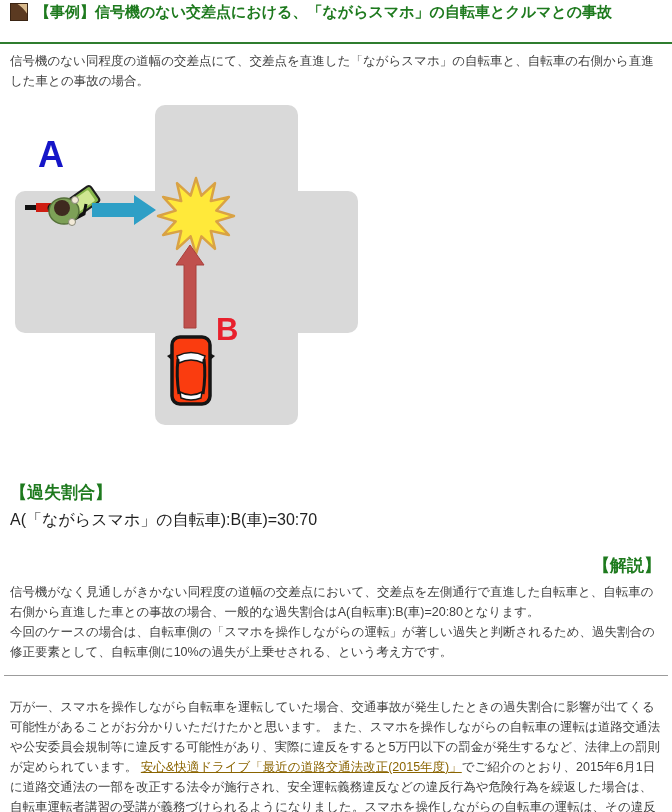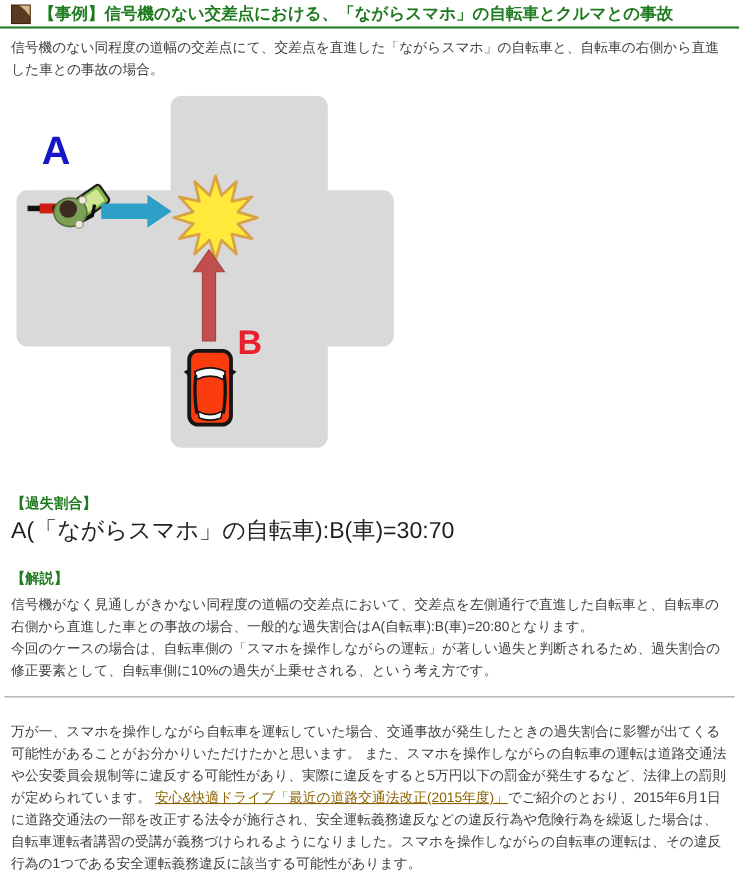--- a/index.html
+++ b/index.html
@@ -9,34 +9,34 @@
     --label-a-blue:#1616c8; --label-b-red:#e8202c; --car-red:#fa3c0f;
   }
   *{box-sizing:border-box;}
   html,body{margin:0;padding:0;}
   body{
     width:672px;height:812px;overflow:hidden;background:#ffffff;
     font-family:"Liberation Sans","DejaVu Sans",sans-serif;
     color:var(--body-text);font-size:12.5px;
   }
   .header{
-    display:flex;align-items:flex-end;gap:7px;
-    padding:3px 11px 2px 10px;border-bottom:2px solid var(--underline-green);
+    display:flex;align-items:flex-start;gap:7px;
+    padding:3px 11px 20px 10px;border-bottom:2px solid var(--underline-green);
   }
   .header h1{
     margin:0;font-size:15px;font-weight:bold;color:var(--heading-green);
     white-space:nowrap;letter-spacing:0px;
   }
   .corner-icon{flex:0 0 auto;display:block;}
   .intro{margin:7px 11px 0 10px;line-height:20px;}
   .diagram{position:relative;width:400px;height:356px;margin:14px 0 0 0;}
   .road{fill:var(--road-gray);}
-  .sec-label{margin:6px 11px 0 10px;font-size:13px;font-weight:bold;color:var(--heading-green);}
-  .sec-label.gap{margin-top:24px;}
-  .ratio{margin:6px 11px 0 10px;font-size:21px;color:#1f1f1f;line-height:20px;}
+  .sec-label{margin:20px 11px 0 10px;font-size:17px;font-weight:bold;color:var(--heading-green);}
+  .sec-label.gap{margin-top:24px;text-align:right;}
+  .ratio{margin:6px 11px 0 10px;font-size:16px;color:#1f1f1f;line-height:20px;}
   .para{margin:5px 12px 0 10px;line-height:20px;}
   .para .block{display:block;}
   .divider{border:none;border-top:1px solid #9c9c9c;margin:13px 4px 0 4px;}
   .footer-para{margin:21px 11px 0 10px;line-height:20px;}
   a.doc-link{color:var(--link-brown);text-decoration:underline;cursor:pointer;}
   .lblA{font:bold 36px "Liberation Sans",sans-serif;fill:var(--label-a-blue);}
   .lblB{font:bold 31px "Liberation Sans",sans-serif;fill:var(--label-b-red);}
 </style>
 </head>
 <body>

